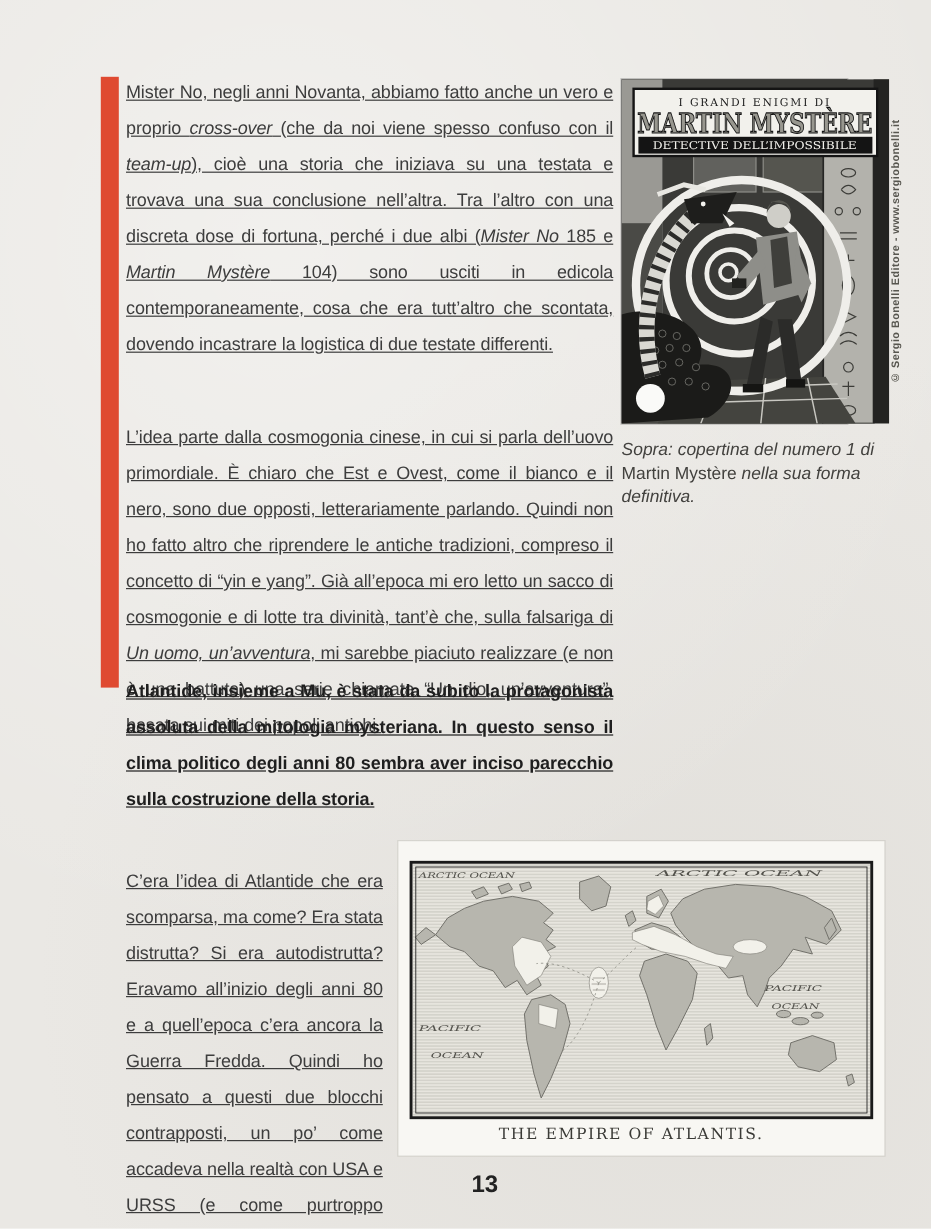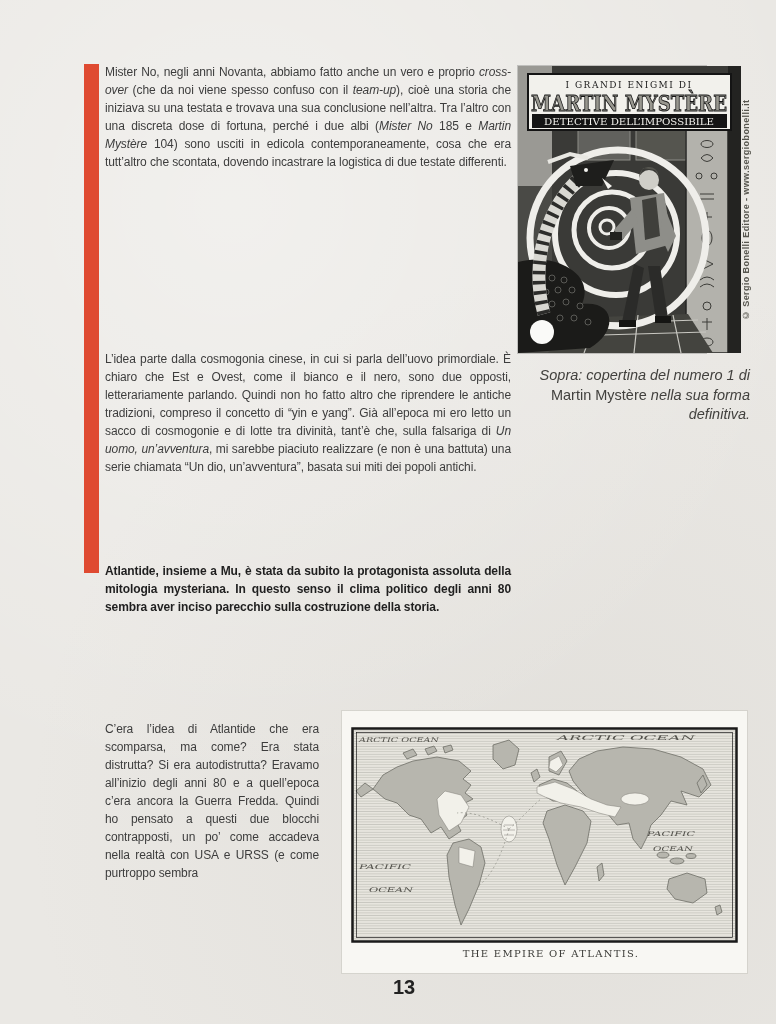--- a/index.html
+++ b/index.html
@@ -12,58 +12,58 @@
     overflow:hidden;
     font-family:"Liberation Sans", sans-serif;
     color:#3d3d3d;
   }
   .accent-bar{
     position:absolute;left:84px;top:64px;width:15px;height:509px;
     background:#df4a31;
   }
   .body-par{
     position:absolute;left:105px;width:406px;
-    margin:0;font-size:12px;line-height:18px;letter-spacing:-0.1px;
-    text-align:justify;color:#3d3d3d;
+    margin:0;font-size:15px;line-height:30px;letter-spacing:-0.1px;
+    text-align:justify;color:#3d3d3d;text-decoration:underline;
   }
   .body-par .it{font-style:italic;}
   .q{font-weight:bold;color:#1f1f1f;}
   #par1{top:63px;}
   #q1{top:277px;}
   #a1{top:350px;}
   #q2{top:562px;}
   #par2{top:720px;left:105px;width:214px;}
   .caption{
     position:absolute;left:518px;width:232px;margin:0;
     font-size:14.5px;line-height:19.5px;color:#42413e;text-align:left;
   }
   .caption .it{font-style:italic;}
-  #cap-cover{top:366px;text-align:right;}
+  #cap-cover{top:366px;}
   #cap-map{top:590px;}
   .cover-fig{
     position:absolute;left:518px;top:66px;width:188px;height:287px;margin:0;
     box-shadow:0 0 0 1px rgba(60,60,58,.25);
     background:#2e2e2c;
   }
   .cover-credit{
     position:absolute;left:741px;top:66px;height:287px;width:14px;
     writing-mode:vertical-rl;transform:rotate(180deg);
     font-size:9px;font-weight:bold;letter-spacing:.4px;
     color:#57564f;text-align:center;
   }
   .map-panel{
-    position:absolute;left:330px;top:699px;width:405px;height:262px;margin:12px;
+    position:absolute;left:330px;top:699px;width:405px;height:262px;margin:2px;
     background:#f8f7f3;
     box-shadow:0 0 0 1px rgba(120,118,110,.15);
   }
   .map-panel svg{position:absolute;left:9px;top:16px;}
   .map-cap{
-    position:absolute;left:24px;top:237px;width:370px;
+    position:absolute;left:9px;top:237px;width:370px;
     font-family:"DejaVu Serif", serif;
-    font-size:10px;letter-spacing:1.3px;color:#3a3a36;text-align:center;
+    font-size:13px;letter-spacing:1.3px;color:#3a3a36;text-align:center;
   }
   .page-num{
     position:absolute;left:16px;top:976px;width:776px;text-align:center;
     font-size:20px;font-weight:bold;color:#222;
   }
 </style>
 </head>
 <body>
 
 <div class="page">

